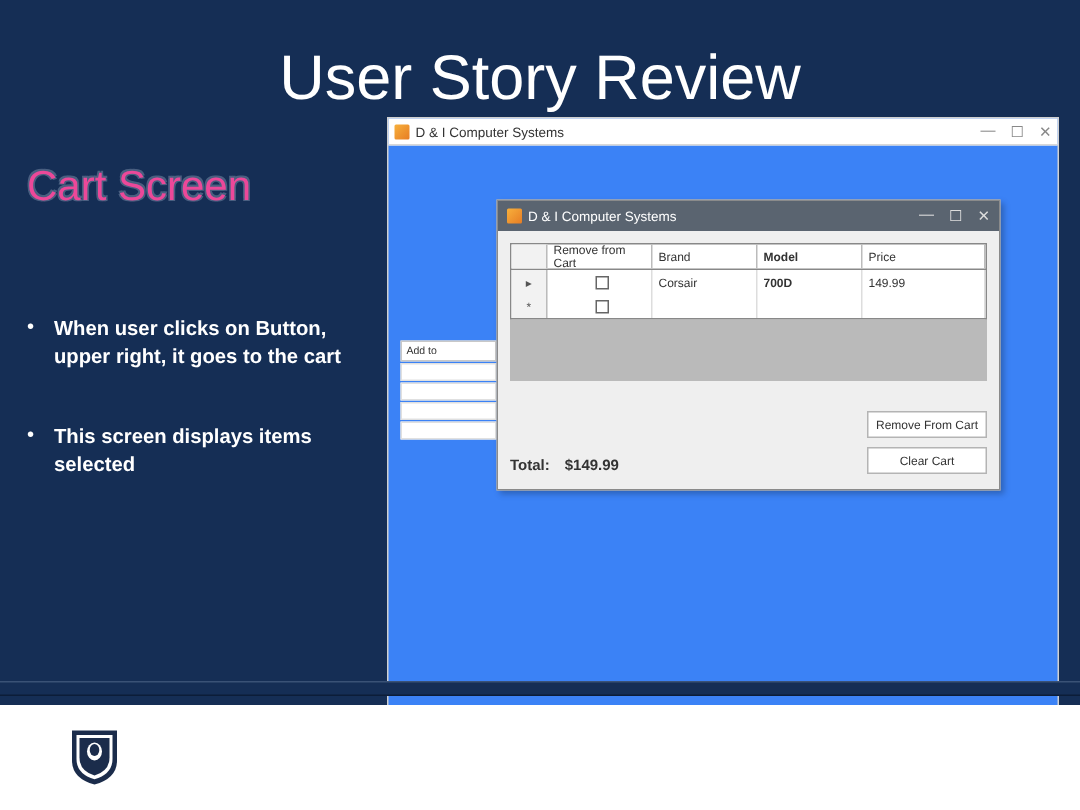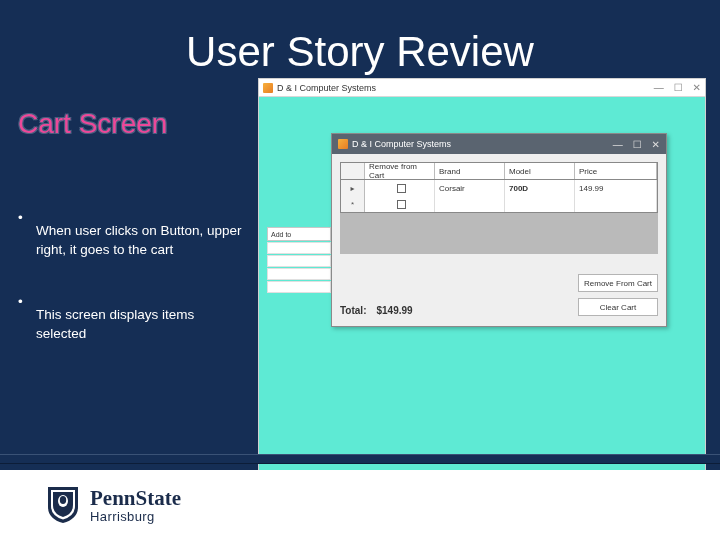--- a/index.html
+++ b/index.html
@@ -28,30 +28,30 @@
     position: absolute;
     left: 18px;
     top: 210px;
     width: 230px;
     color: #fff;
     font-size: 13.5px;
     list-style: none;
   }
   .bullets li { display: flex; margin-bottom: 34px; }
   .bullets li .dot { width: 18px; flex-shrink: 0; }
-  .bullets li .txt { font-weight: 400; line-height: 1.4; margin-top: 12px; }
+  .bullets li .txt { font-weight: 700; line-height: 1.4; }
 
   
   .shot {
     position: absolute;
     left: 258px;
     top: 78px;
     width: 448px;
     height: 436px;
-    background: #5eead4;
+    background: #3b82f6;
     border: 1px solid #d0d0d0;
     font-size: 9px;
     color: #333;
   }
   .shot .titlebar {
     height: 18px;
     background: #fff;
     border-bottom: 1px solid #d8d8d8;
     display: flex;
     align-items: center;
@@ -115,21 +115,21 @@
   .grid-header {
     display: flex;
     height: 18px;
     background: #fff;
     border: 1px solid #888;
   }
   .gh-cell { border-right: 1px solid #bbb; font-size: 8px; display: flex; align-items: center; padding-left: 4px; }
   .gh-rowhead { width: 24px; background: #f2f2f2; border-right: 1px solid #bbb; }
   .gh-remove { width: 70px; }
   .gh-brand { width: 70px; }
-  .gh-model { width: 70px; }
+  .gh-model { width: 70px; font-weight: bold; }
   .gh-price { flex: 1; }
   .grid-rows { background: #fff; border-left: 1px solid #888; border-right: 1px solid #888; border-bottom: 1px solid #888; }
   .grow { display: flex; height: 16px; }
   .gr-head { width: 24px; background: #f2f2f2; border-right: 1px solid #bbb; display:flex;align-items:center;justify-content:center;font-size:8px;color:#555; }
   .gr-cell { border-right: 1px solid #ddd; font-size: 8px; display: flex; align-items: center; padding-left: 4px; }
   .gr-remove { width: 70px; justify-content: center; }
   .gr-brand { width: 70px; }
   .gr-model { width: 70px; font-weight: bold; }
   .gr-price { flex: 1; }
   .cb { width: 9px; height: 9px; border: 1px solid #666; background: #fff; }
@@ -327,17 +327,13 @@
 <div class="footer">
   <div class="shield">
     <svg viewBox="0 0 34 40">
       <path d="M2 2 H32 V22 Q32 34 17 38 Q2 34 2 22 Z" fill="#1b2c4b"></path>
       <path d="M5 5 H29 V21 Q29 31 17 34.5 Q5 31 5 21 Z" fill="#fff"></path>
       <path d="M7 7 H27 V20 Q27 29 17 32 Q7 29 7 20 Z" fill="#1b2c4b"></path>
       <ellipse cx="17" cy="16" rx="5" ry="6" fill="#fff"></ellipse>
       <ellipse cx="17" cy="15" rx="3.2" ry="4" fill="#1b2c4b"></ellipse>
     </svg>
   </div>
-  <div class="uni-text">
-    <span class="ps">PennState</span>
-    <span class="hb">Harrisburg</span>
-  </div>
 </div>
 
 </body></html>

